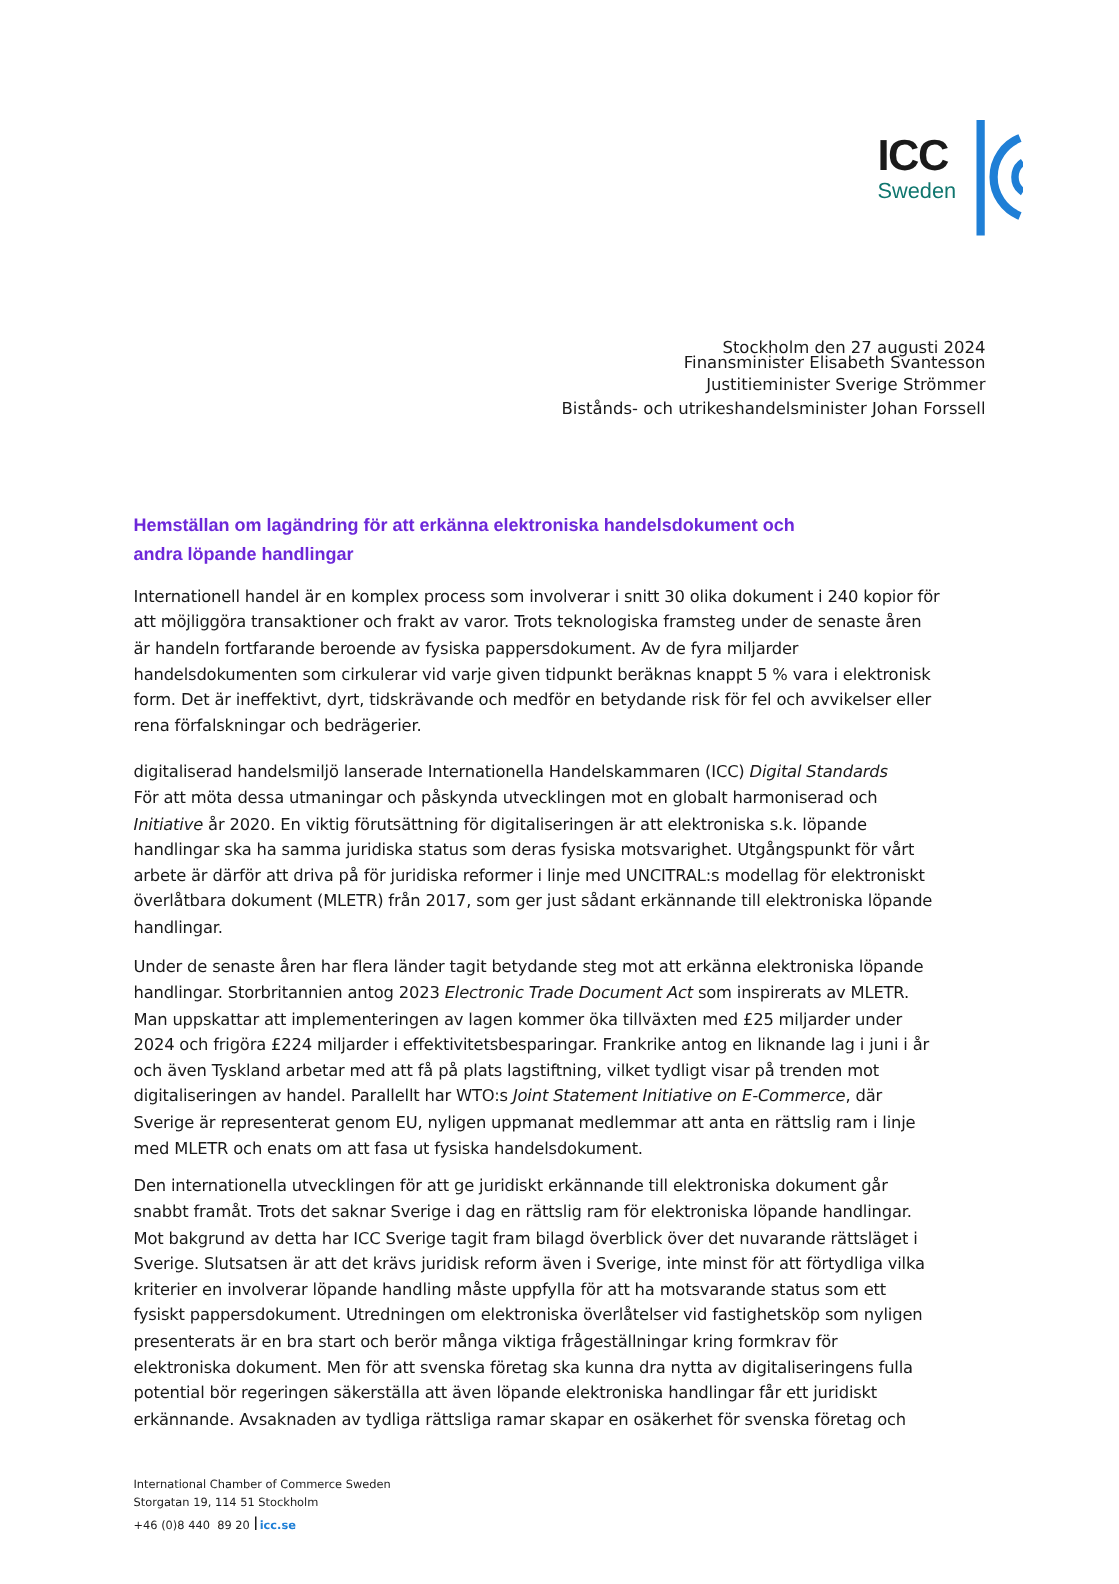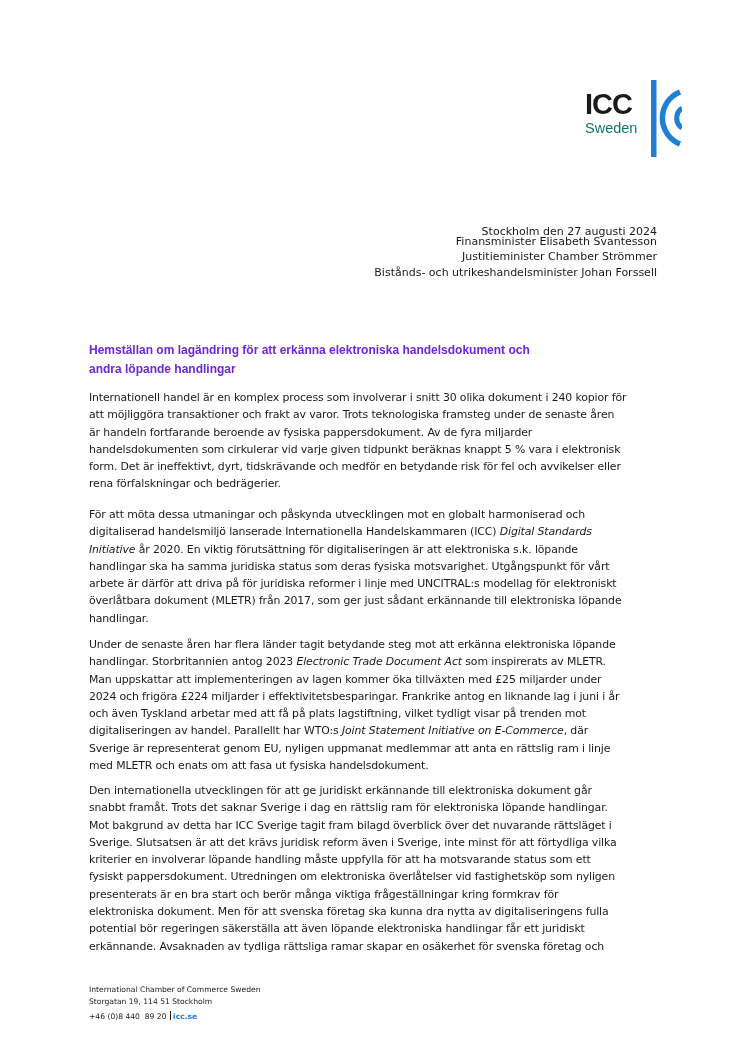--- a/index.html
+++ b/index.html
@@ -129,41 +129,41 @@
       <rect x="1" y="2" width="5.5" height="77" fill="#1f7fd6"></rect>
       <path d="M30 14 A 28 28 0 0 0 30 66" fill="none" stroke="#1f7fd6" stroke-width="5.5"></path>
       <path d="M32 30 A 12 12 0 0 0 32 50" fill="none" stroke="#1f7fd6" stroke-width="5"></path>
     </svg>
   </div>
 
   <div class="header-block date-line">Stockholm den 27 augusti 2024</div>
 
   <div class="header-block recipients">
     <span class="line">Finansminister Elisabeth Svantesson</span>
-    <span class="line">Justitieminister Chamber Strömmer</span>
+    <span class="line">Justitieminister Sverige Strömmer</span>
     <span class="line">Bistånds- och utrikeshandelsminister Johan Forssell</span>
   </div>
 
   <h1 class="title">
     <span class="line">Hemställan om lagändring för att erkänna elektroniska handelsdokument och</span>
     <span class="line">andra löpande handlingar</span>
   </h1>
 
   <div class="body-text p1">
     <span class="line">Internationell handel är en komplex process som involverar i snitt 30 olika dokument i 240 kopior för</span>
     <span class="line">att möjliggöra transaktioner och frakt av varor. Trots teknologiska framsteg under de senaste åren</span>
     <span class="line">är handeln fortfarande beroende av fysiska pappersdokument. Av de fyra miljarder</span>
     <span class="line">handelsdokumenten som cirkulerar vid varje given tidpunkt beräknas knappt 5 % vara i elektronisk</span>
     <span class="line">form. Det är ineffektivt, dyrt, tidskrävande och medför en betydande risk för fel och avvikelser eller</span>
     <span class="line">rena förfalskningar och bedrägerier.</span>
   </div>
 
   <div class="body-text p2">
+    <span class="line"><span>digitaliserad handelsmiljö lanserade Internationella Handelskammaren (ICC) </span><em>Digital Standards</em></span>
     <span class="line">För att möta dessa utmaningar och påskynda utvecklingen mot en globalt harmoniserad och</span>
-    <span class="line"><span>digitaliserad handelsmiljö lanserade Internationella Handelskammaren (ICC) </span><em>Digital Standards</em></span>
     <span class="line"><em>Initiative</em><span> år 2020. En viktig förutsättning för digitaliseringen är att elektroniska s.k. löpande</span></span>
     <span class="line">handlingar ska ha samma juridiska status som deras fysiska motsvarighet. Utgångspunkt för vårt</span>
     <span class="line">arbete är därför att driva på för juridiska reformer i linje med UNCITRAL:s modellag för elektroniskt</span>
     <span class="line">överlåtbara dokument (MLETR) från 2017, som ger just sådant erkännande till elektroniska löpande</span>
     <span class="line">handlingar.</span>
   </div>
 
   <div class="body-text p3">
     <span class="line">Under de senaste åren har flera länder tagit betydande steg mot att erkänna elektroniska löpande</span>
     <span class="line"><span>handlingar. Storbritannien antog 2023 </span><em>Electronic Trade Document Act</em><span> som inspirerats av MLETR.</span></span>

